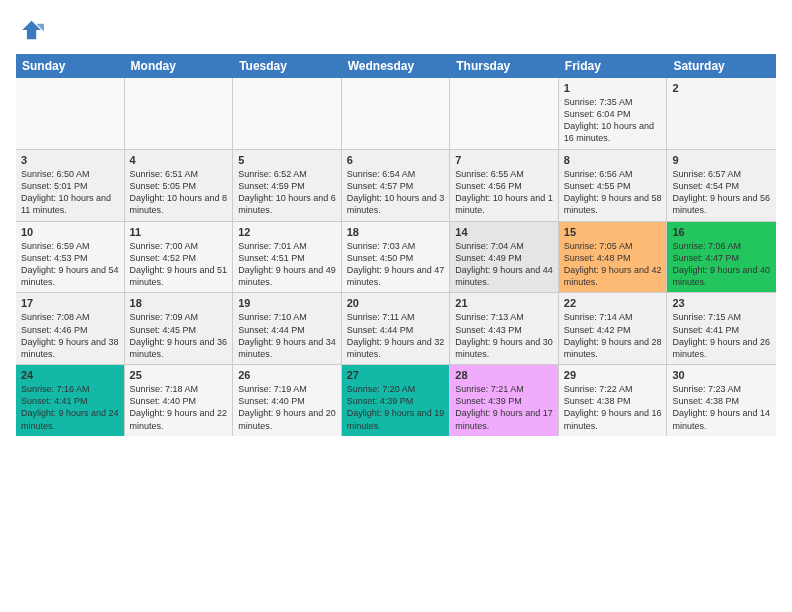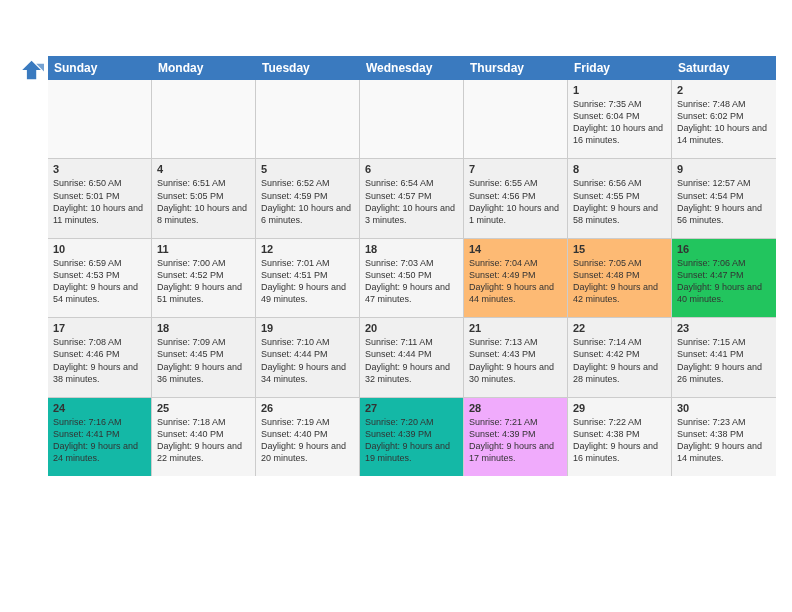--- a/index.html
+++ b/index.html
@@ -8,22 +8,21 @@
       background: #fff;
       width: 792px;
       height: 612px;
       overflow: hidden;
     }
     .page {
       width: 792px;
       height: 452px;
       padding: 16px;
       display: flex;
-      flex-direction: row;
-      margin-top: 40px;
+      flex-direction: column;
     }
     .header {
       display: flex;
       justify-content: space-between;
       align-items: flex-start;
       margin-bottom: 10px;
     }
     .logo {
       display: flex;
       align-items: center;
@@ -161,24 +160,20 @@
           <div class="cal-cell empty"></div>
           <div class="cal-cell" style="background: rgb(245, 245, 245);">
             <span class="day-num">1</span>
             <div class="day-detail">Sunrise: 7:35 AM
 Sunset: 6:04 PM
 Daylight: 10 hours
 and 16 minutes.</div>
           </div>
           <div class="cal-cell" style="background: rgb(245, 245, 245);">
             <span class="day-num">2</span>
-            <div class="day-detail">Sunrise: 7:48 AM
-Sunset: 6:02 PM
-Daylight: 10 hours
-and 14 minutes.</div>
           </div>
         </div>
         <div class="cal-row">
           <div class="cal-cell shaded">
             <span class="day-num">3</span>
             <div class="day-detail">Sunrise: 6:50 AM
 Sunset: 5:01 PM
 Daylight: 10 hours
 and 11 minutes.</div>
           </div>
@@ -212,21 +207,21 @@
           </div>
           <div class="cal-cell shaded">
             <span class="day-num">8</span>
             <div class="day-detail">Sunrise: 6:56 AM
 Sunset: 4:55 PM
 Daylight: 9 hours
 and 58 minutes.</div>
           </div>
           <div class="cal-cell shaded">
             <span class="day-num">9</span>
-            <div class="day-detail">Sunrise: 12:57 AM
+            <div class="day-detail">Sunrise: 6:57 AM
 Sunset: 4:54 PM
 Daylight: 9 hours
 and 56 minutes.</div>
           </div>
         </div>
         <div class="cal-row">
           <div class="cal-cell" style="background: rgb(245, 245, 245);">
             <span class="day-num">10</span>
             <div class="day-detail">Sunrise: 6:59 AM
 Sunset: 4:53 PM
@@ -247,21 +242,21 @@
 Daylight: 9 hours
 and 49 minutes.</div>
           </div>
           <div class="cal-cell" style="background: rgb(245, 245, 245);">
             <span class="day-num">18</span>
             <div class="day-detail">Sunrise: 7:03 AM
 Sunset: 4:50 PM
 Daylight: 9 hours
 and 47 minutes.</div>
           </div>
-          <div class="cal-cell" style="background: #fdba74;">
+          <div class="cal-cell" style="background: #e5e5e5;">
             <span class="day-num">14</span>
             <div class="day-detail">Sunrise: 7:04 AM
 Sunset: 4:49 PM
 Daylight: 9 hours
 and 44 minutes.</div>
           </div>
           <div class="cal-cell" style="background: #fdba74;">
             <span class="day-num">15</span>
             <div class="day-detail">Sunrise: 7:05 AM
 Sunset: 4:48 PM

